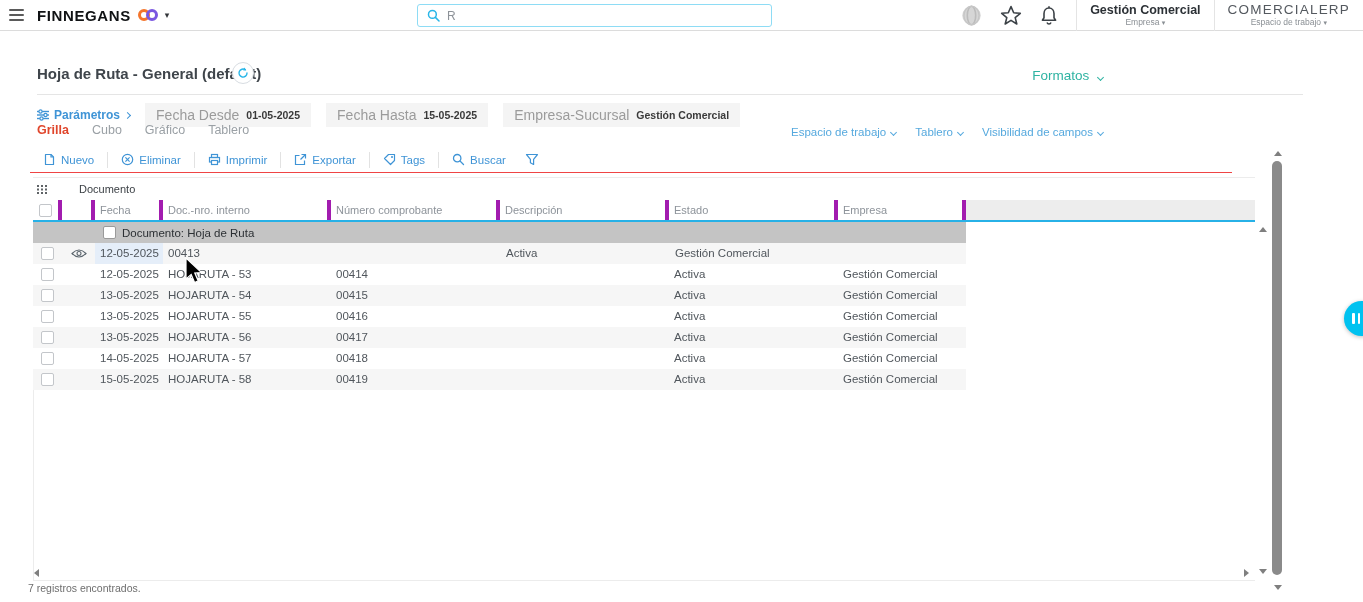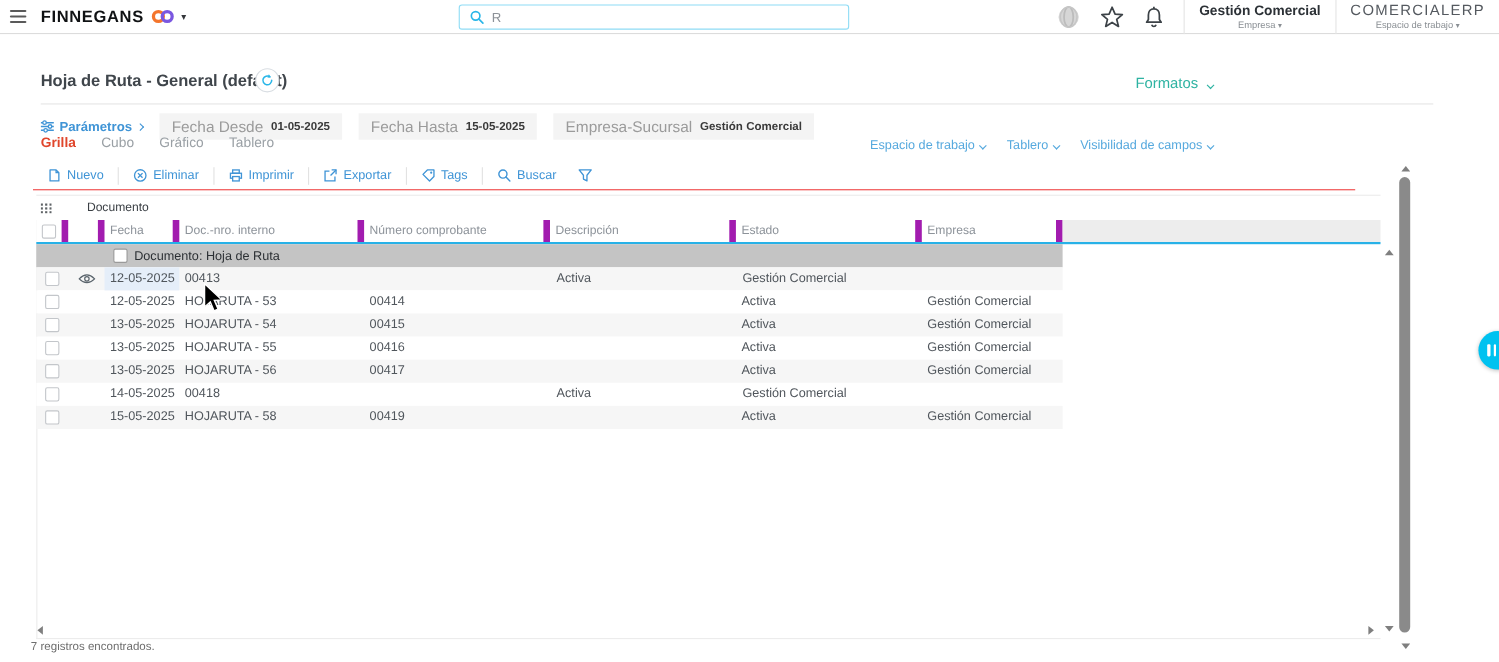--- a/index.html
+++ b/index.html
@@ -69,21 +69,21 @@
   .band { position:absolute; left:33px; top:177px; width:1222px; height:23px;
           border-top:1px solid #ececec; display:flex; align-items:center; }
   .band .lbl { margin-left:32px; font-size:11px; color:#3a3f44; }
   .band-ic { margin-left:4px; display:flex; }
 
   
   .grid { position:absolute; left:33px; top:200px; width:1222px; }
   .gline-left { position:absolute; left:33px; top:200px; width:1px; height:381px; background:#ececec; }
   .gline-bottom { position:absolute; left:33px; top:580px; width:1222px; height:1px; background:#ececec; }
   .hdr { display:flex; height:22px; border-bottom:2px solid #27b1e7; background:#fff; }
-  .hc { border-right:6px solid #a21caf; font-size:11px; color:#8d939a; line-height:20px;
+  .hc { border-right:4px solid #a21caf; font-size:11px; color:#8d939a; line-height:20px;
         padding-left:5px; overflow:hidden; white-space:nowrap; }
   .hc.cb { display:flex; align-items:center; justify-content:center; padding-left:0; }
   .hdr-fill { flex:1; background:#ededed; border-right:none; }
   .w-check{width:29px;} .w-eye{width:33px;} .w-fecha{width:68px;} .w-doc{width:168px;}
   .w-num{width:169px;} .w-desc{width:169px;} .w-est{width:169px;} .w-emp{width:128px;}
   .checkbox { width:13px; height:13px; border:1px solid #c3c6ca; border-radius:2px; background:#fff; cursor:pointer; }
   .group-row { width:933px; height:21px; background:#c4c4c4; display:flex; align-items:center; cursor:pointer; }
   .group-row .checkbox { margin-left:70px; border-color:#9a9a9a; }
   .group-row .glbl { margin-left:6px; font-size:11.5px; color:#2c3034; }
   .rows { width:933px; }
@@ -439,20 +439,21 @@
           <div class="cell cb w-check">
             <span class="checkbox"></span>
           </div>
           <div class="cell eye-wrap w-eye">
             <svg width="16" height="11" viewBox="0 0 16 11">
               <path d="M1,5.5 Q8,-1.5 15,5.5 Q8,12.5 1,5.5 Z" fill="none" stroke="#5a646c" stroke-width="1.1"></path>
               <circle cx="8" cy="5.5" r="2" fill="none" stroke="#5a646c" stroke-width="1.1"></circle>
             </svg>
           </div>
           <div class="cell cell-fecha w-fecha">14-05-2025</div>
+          <div class="cell w-doc">HOJARUTA - 57</div>
           <div class="cell w-num">00418</div>
           <div class="cell w-desc"></div>
           <div class="cell w-est">Activa</div>
           <div class="cell w-emp">Gestión Comercial</div>
         </div>
 
         <div class="grid-row">
           <div class="cell cb w-check">
             <span class="checkbox"></span>
           </div>

